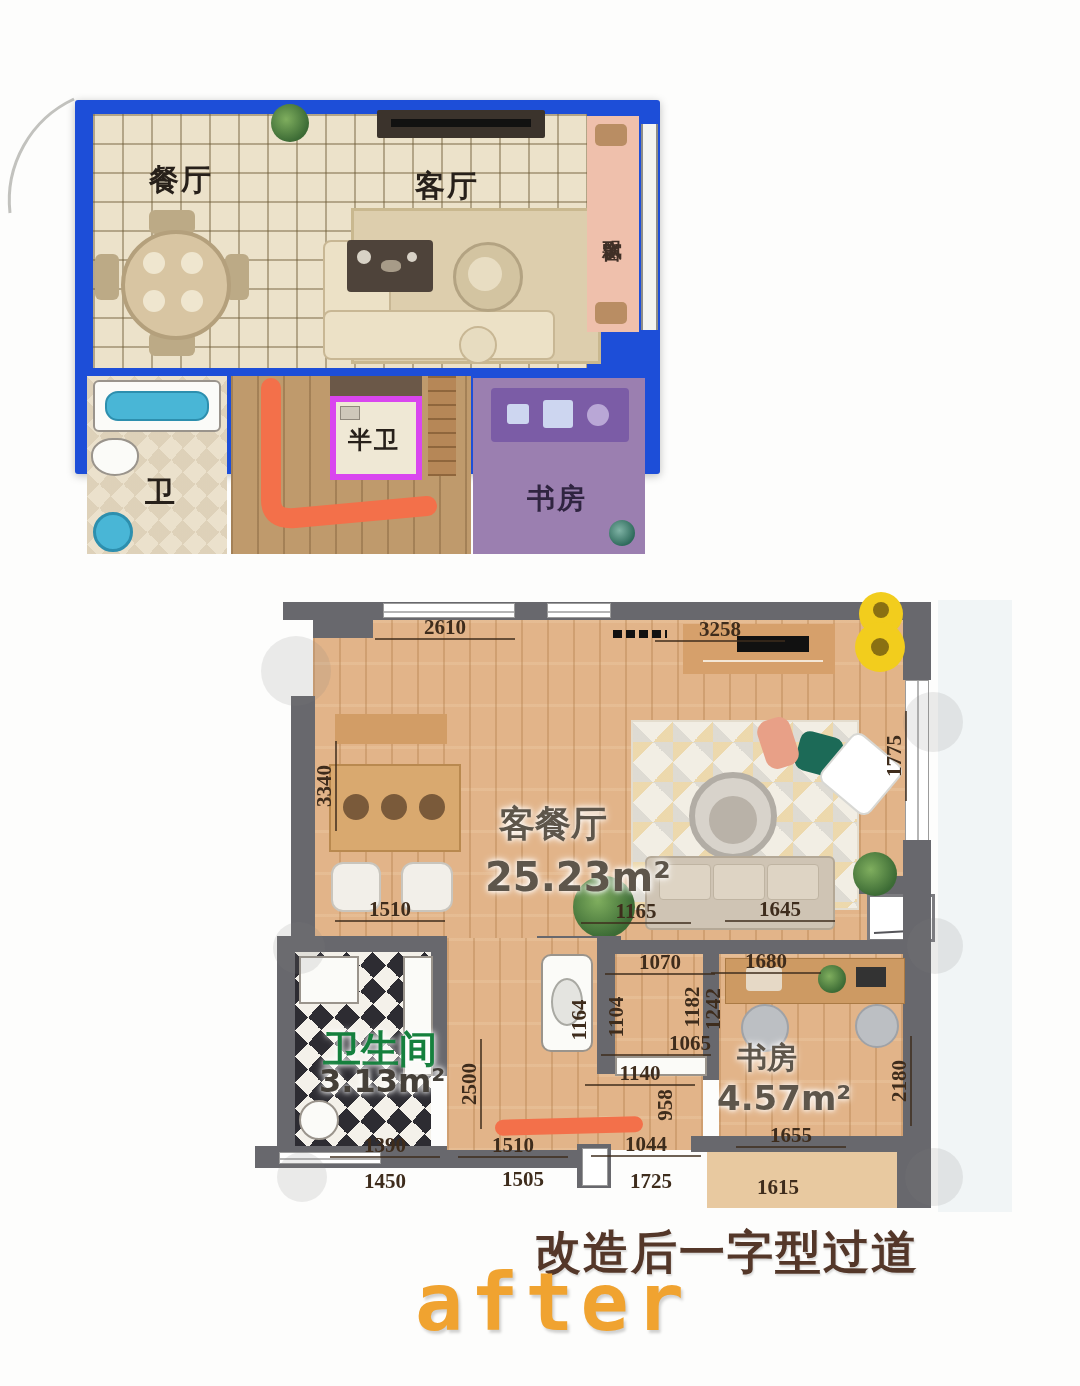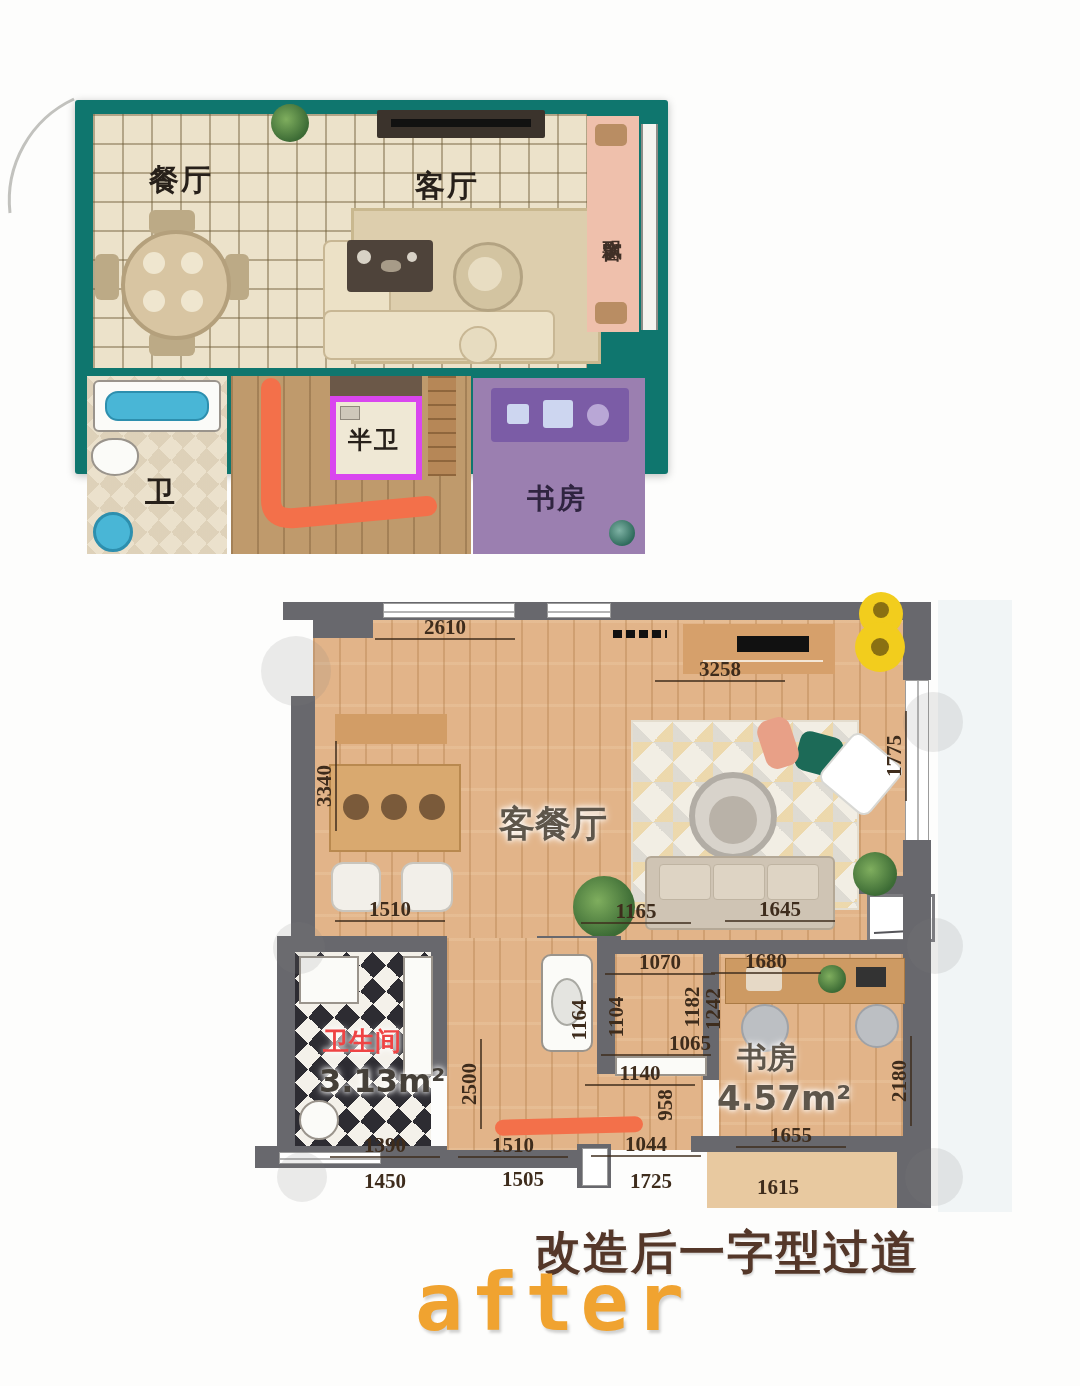--- a/index.html
+++ b/index.html
@@ -1,21 +1,21 @@
 <!DOCTYPE html>
 <html><head>
 <meta charset="utf-8">
 <style>
   html,body{margin:0;padding:0;background:#fff;}
   .page{position:relative;width:1080px;height:1386px;background:#fdfdfc;overflow:hidden;
         font-family:"DejaVu Sans",sans-serif;}
   .abs{position:absolute;}
 
   
-  .bp{position:absolute;left:75px;top:100px;width:585px;height:374px;background:#0f766e;border-radius:3px;box-shadow:0 2px 8px rgba(0,0,0,.25);padding-left:8px;}
+  .bp{position:absolute;left:75px;top:100px;width:585px;height:374px;background:#1d4ed8;border-radius:3px;box-shadow:0 2px 8px rgba(0,0,0,.25);}
   .bp-tiles{position:absolute;left:18px;top:14px;width:494px;height:254px;background-color:#ece2ca;
     background-image:linear-gradient(rgba(110,92,55,.45) 1.5px,transparent 1.5px),
                      linear-gradient(90deg,rgba(110,92,55,.45) 1.5px,transparent 1.5px);
     background-size:29px 29px;}
   .bp-room-label{position:absolute;font-weight:bold;color:#27201a;letter-spacing:2px;}
   .bp-bay{position:absolute;left:512px;top:16px;width:52px;height:216px;background:#efc0ac;}
   .bp-bay span{position:absolute;left:50%;top:50%;transform:translate(-50%,-50%);
     writing-mode:vertical-rl;text-orientation:upright;font-weight:bold;font-size:20px;color:#3f2f26;}
   .bp-bay .pad{position:absolute;left:8px;width:32px;height:22px;background:#b98d63;border-radius:5px;}
   .bp-winstrip{position:absolute;left:566px;top:24px;width:13px;height:206px;background:#f4f4f0;
@@ -209,20 +209,21 @@
     <div class="abs" style="left:390px;top:256px;width:186px;height:70px;background:#cfc4b4;border-radius:6px;border:2px solid #b4a896;">
       <div class="sofa-cushion" style="left:12px;width:50px;"></div>
       <div class="sofa-cushion" style="left:66px;width:50px;"></div>
       <div class="sofa-cushion" style="left:120px;width:50px;"></div>
     </div>
 
     <div class="dot-plant abs" style="left:318px;top:276px;width:62px;height:62px;"></div>
     <div class="dot-plant abs" style="left:598px;top:252px;width:44px;height:44px;"></div>
 
     <span class="area-label" style="left:244px;top:200px;font-size:36px;">客餐厅</span>
+    <span class="area-label" style="left:230px;top:254px;font-size:40px;">25.23m²</span>
 
     <div class="wall" style="left:36px;top:336px;width:156px;height:16px;"></div>
     <div class="wall" style="left:282px;top:336px;width:84px;height:16px;"></div>
     <div class="wall" style="left:342px;top:340px;width:318px;height:14px;"></div>
     <div class="wall" style="left:22px;top:336px;width:18px;height:230px;"></div>
     <div class="wall" style="left:176px;top:336px;width:16px;height:140px;"></div>
     <div class="wall" style="left:342px;top:340px;width:18px;height:134px;"></div>
     <div class="wall" style="left:448px;top:340px;width:16px;height:140px;"></div>
     <div class="wall" style="left:648px;top:292px;width:28px;height:260px;"></div>
 
@@ -235,21 +236,21 @@
     </div>
 
     <div class="ap-wood abs" style="left:360px;top:354px;width:88px;height:104px;"></div>
     <div class="abs white-fix" style="left:360px;top:456px;width:88px;height:16px;"></div>
 
     <div class="checker abs" style="left:40px;top:352px;width:136px;height:194px;">
       <div class="abs white-fix" style="left:4px;top:4px;width:56px;height:44px;"></div>
       <div class="abs white-fix" style="left:108px;top:4px;width:26px;height:116px;"></div>
       <div class="abs white-fix" style="left:4px;top:148px;width:36px;height:36px;border-radius:50%;"></div>
     </div>
-    <span class="area-label" style="left:68px;top:424px;font-size:26px;color:#ef4444;">卫生间</span>
+    <span class="area-label" style="left:68px;top:424px;font-size:38px;color:#15803d;">卫生间</span>
     <span class="area-label" style="left:64px;top:462px;font-size:32px;color:#454039;">3.13m²</span>
 
     <div class="ap-wood abs" style="left:464px;top:354px;width:184px;height:182px;"></div>
     <div class="abs" style="left:470px;top:358px;width:178px;height:44px;background:#cd9a63;border:1px solid #aa7a44;">
       <div class="abs" style="left:130px;top:8px;width:30px;height:20px;background:#333;"></div>
       <div class="abs dot-plant" style="left:92px;top:6px;width:28px;height:28px;"></div>
       <div class="abs" style="left:20px;top:8px;width:36px;height:24px;background:#e6d9c6;border-radius:4px;"></div>
     </div>
     <div class="gray-chair" style="left:486px;top:404px;width:44px;height:44px;"></div>
     <div class="gray-chair" style="left:600px;top:404px;width:40px;height:40px;"></div>
@@ -269,21 +270,21 @@
     <div class="wall" style="left:642px;top:552px;width:34px;height:56px;"></div>
 
     <div class="wm" style="left:6px;top:36px;width:70px;height:70px;"></div>
     <div class="wm" style="left:648px;top:92px;width:60px;height:60px;"></div>
     <div class="wm" style="left:652px;top:318px;width:56px;height:56px;"></div>
     <div class="wm" style="left:18px;top:322px;width:52px;height:52px;"></div>
     <div class="wm" style="left:650px;top:548px;width:58px;height:58px;"></div>
     <div class="wm" style="left:22px;top:552px;width:50px;height:50px;"></div>
 
     <span class="dim u" style="left:120px;top:16px;width:140px;">2610</span>
-    <span class="dim u" style="left:400px;top:18px;width:130px;margin-top:40px;">3258</span>
+    <span class="dim u" style="left:400px;top:18px;width:130px;">3258</span>
     <span class="dim v u" style="left:25px;top:174px;">3340</span>
     <span class="dim v u" style="left:595px;top:144px;">1775</span>
     <span class="dim u" style="left:80px;top:298px;width:110px;">1510</span>
     <span class="dim u" style="left:326px;top:300px;width:110px;">1165</span>
     <span class="dim u" style="left:470px;top:298px;width:110px;">1645</span>
     <span class="dim u" style="left:350px;top:351px;width:110px;">1070</span>
     <span class="dim u" style="left:456px;top:350px;width:110px;">1680</span>
     <span class="dim v" style="left:279px;top:409px;">1164</span>
     <span class="dim v" style="left:316px;top:406px;">1104</span>
     <span class="dim v" style="left:392px;top:396px;">1182</span>

